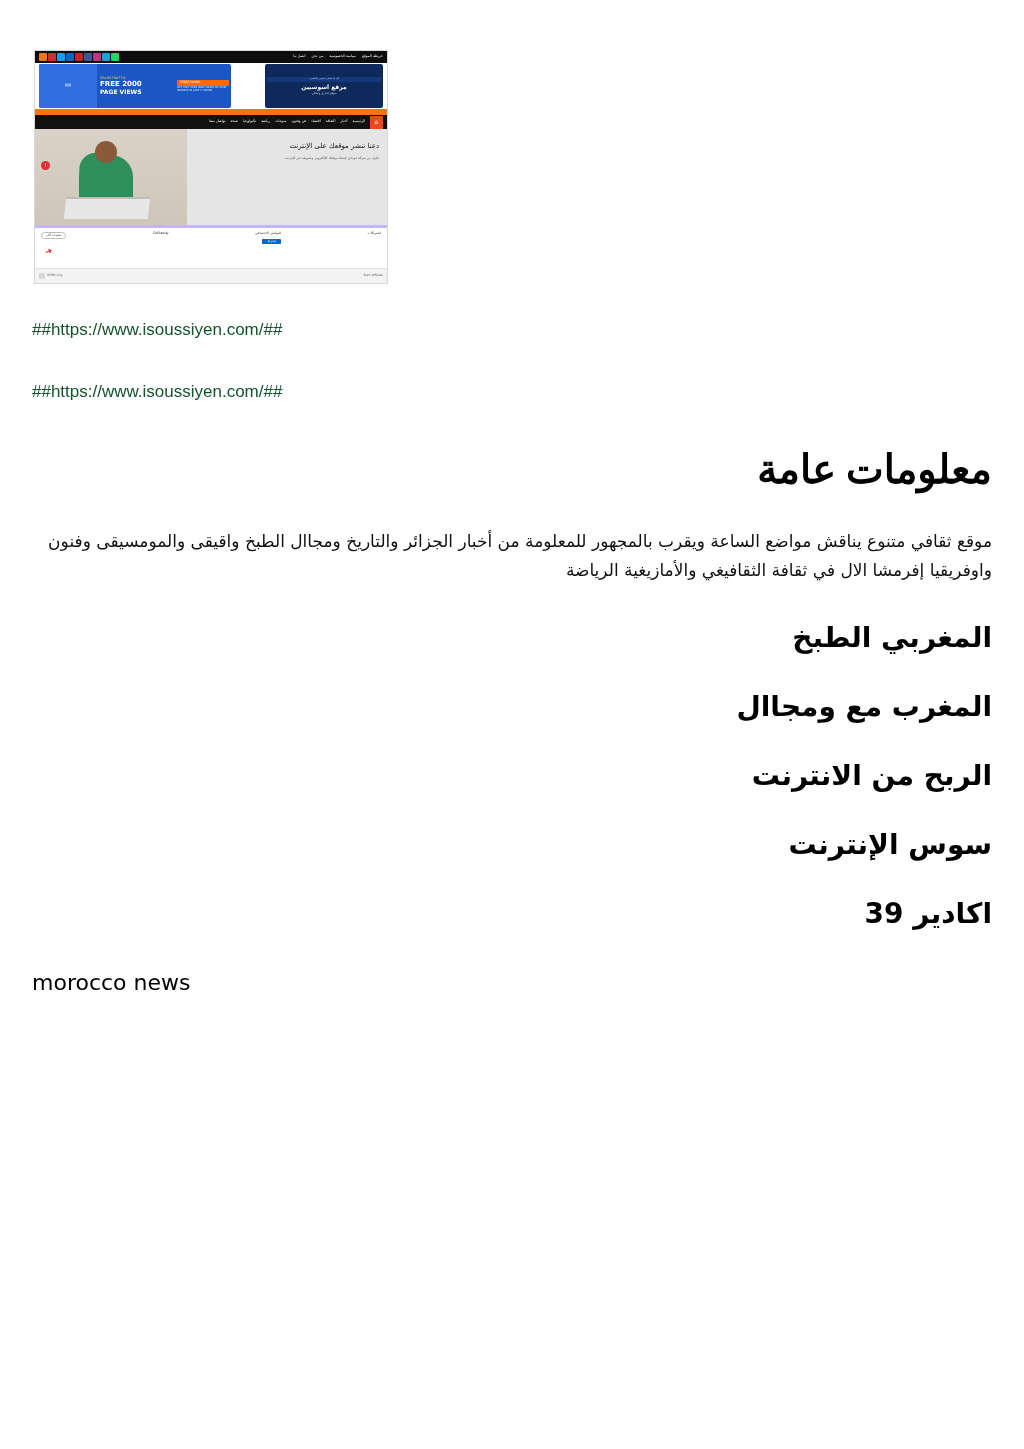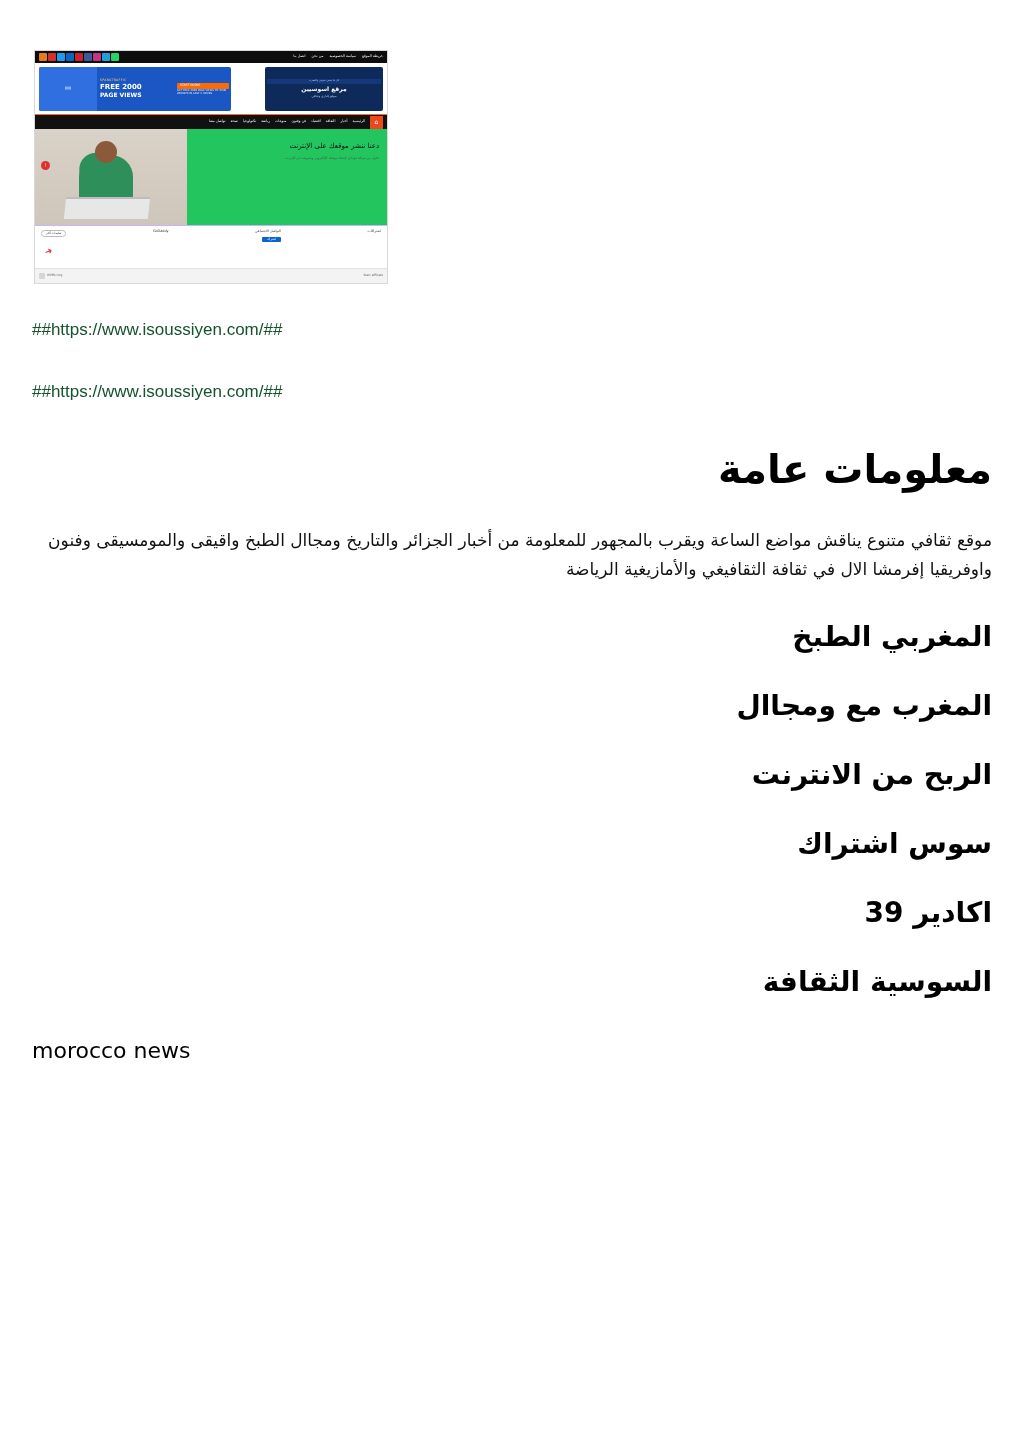--- a/index.html
+++ b/index.html
@@ -55,21 +55,21 @@
     direction: rtl;
   }
   .thumb-banner {
     height: 52px;
     background: #ffffff;
     display: flex;
     align-items: center;
     justify-content: space-between;
     padding: 3px 4px;
     box-sizing: border-box;
-    border-bottom: 1px solid #f97316;
+    border-bottom: 6px solid #f97316;
   }
   .ad-box {
     width: 192px;
     height: 44px;
     background: #1b57c4;
     color: #fff;
     display: flex;
     align-items: center;
     border-radius: 2px;
     overflow: hidden;
@@ -131,24 +131,24 @@
     font-size: 3.6px;
   }
   .home-btn {
     width: 13px; height: 13px;
     background: #e8491d;
     display: flex; align-items: center; justify-content: center;
     color: #fff; font-size: 6px;
   }
   .thumb-hero {
     height: 96px;
-    background: #22c55e;
+    background: #e5e5e5;
     display: flex;
     flex-direction: row-reverse;
-    border-bottom: 1px solid #c4b5fd;
+    border-bottom: 3px solid #c4b5fd;
     justify-content: center;
   }
   .hero-txt {
     flex: 1;
     padding: 14px 8px 8px 8px;
     direction: rtl;
     color: #111;
   }
   .hero-h { font-size: 7px; margin-bottom: 5px; }
   .hero-p { font-size: 3.2px; color: #555; line-height: 1.5; }
@@ -241,20 +241,21 @@
   .url-line.second { margin-top: 42px; }
 
   h1.doc-title {
     direction: rtl;
     text-align: right;
     font-size: 40px;
     font-weight: bold;
     margin: 44px 0 0 0;
     color: #000;
     unicode-bidi: plaintext;
+    font-family: Liberation Serif, serif;
   }
   .doc-para {
     direction: rtl;
     text-align: right;
     font-size: 17px;
     line-height: 1.7;
     margin: 34px 0 0 0;
     color: #111;
     unicode-bidi: plaintext;
   }
@@ -386,19 +387,18 @@
   <p class="url-line second">##https://www.isoussiyen.com/##</p>
 
   <h1 class="doc-title">معلومات عامة</h1>
 
   <p class="doc-para">موقع ثقافي متنوع يناقش مواضع الساعة ويقرب بالمجهور للمعلومة من أخبار الجزائر والتاريخ ومجاال الطبخ واقيقى والمومسيقى وفنون واوفريقيا إفرمشا الال في ثقافة الثقافيغي والأمازيغية الرياضة</p>
 
   <ul class="kw-list">
     <li class="kw-item">المغربي الطبخ</li>
     <li class="kw-item">المغرب مع ومجاال</li>
     <li class="kw-item">الربح من الانترنت</li>
-    <li class="kw-item">سوس اشتراك</li>
+    <li class="kw-item">سوس الإنترنت</li>
     <li class="kw-item">اكادير 39</li>
-    <li class="kw-item">السوسية الثقافة</li>
   </ul>
 
   <p class="doc-footer">morocco news</p>
 </div>
 
 </body></html>

